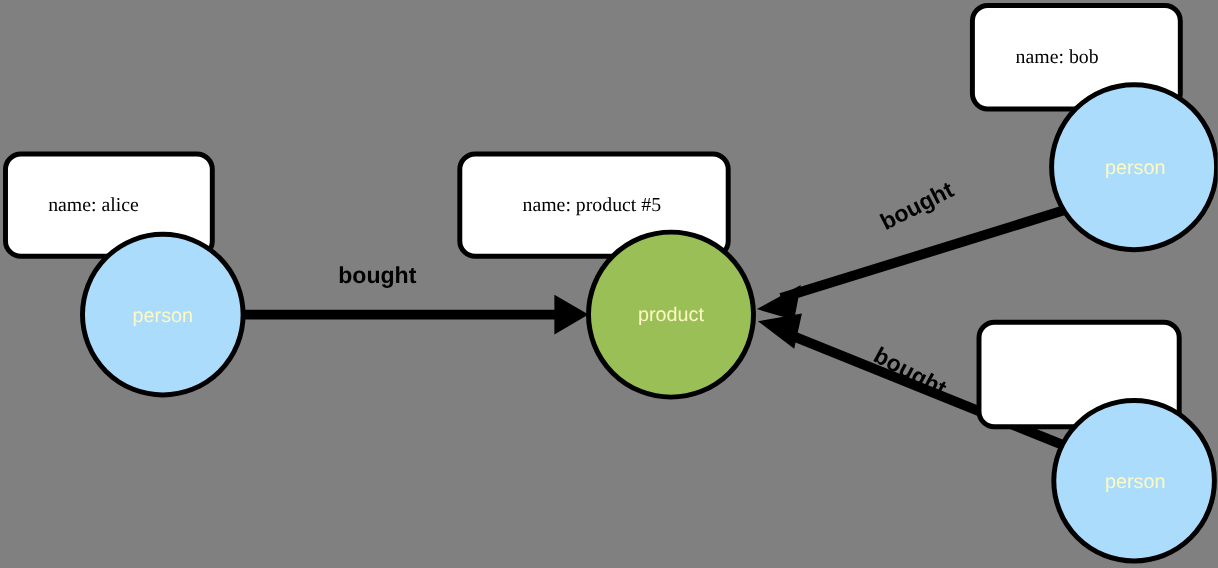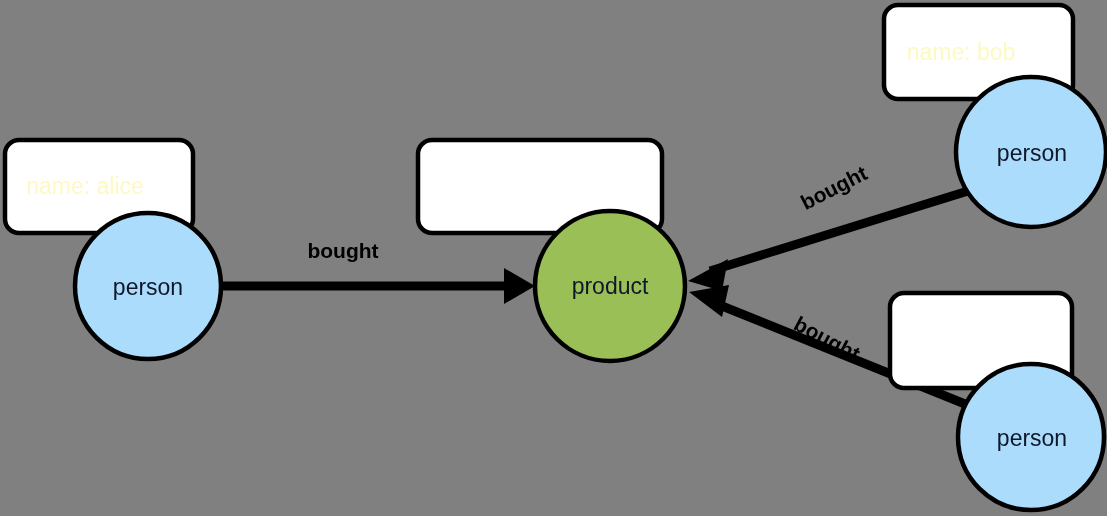--- a/index.html
+++ b/index.html
@@ -45,32 +45,32 @@
   .node-product {
     fill: #9abf57;
   }
   .prop-box-rect {
     fill: #ffffff;
     stroke: #000000;
     stroke-width: 4.5;
   }
   .node-label {
     position: absolute;
-    color: #0f172a;
-    font-size: 23px;
+    color: #fef9c3;
+    font-size: 18px;
     font-family: "Liberation Sans", sans-serif;
     white-space: nowrap;
     transform: translate(-50%, -50%);
     pointer-events: none;
   }
   .prop-label {
     position: absolute;
-    color: #fef9c3;
-    font-size: 23px;
-    font-family: Liberation Sans, sans-serif;
+    color: #000000;
+    font-size: 18px;
+    font-family: Liberation Serif, serif;
     white-space: nowrap;
     transform: translate(-50%, -50%);
   }
   .edge-label {
     position: absolute;
     color: #000000;
     font-size: 21px;
     font-weight: bold;
     font-family: "Liberation Sans", sans-serif;
     white-space: nowrap;
@@ -103,20 +103,21 @@
     <rect class="prop-box-rect" x="884" y="5" width="189" height="94" rx="14" ry="14"></rect>
     <rect class="prop-box-rect" x="890" y="293" width="182" height="95" rx="14" ry="14"></rect>
 
     <circle class="node-circle node-person" cx="148" cy="286" r="73"></circle>
     <circle class="node-circle node-product" cx="610" cy="286" r="75"></circle>
     <circle class="node-circle node-person" cx="1031" cy="152" r="75"></circle>
     <circle class="node-circle node-person" cx="1031" cy="437" r="73"></circle>
   </svg>
 
   <div class="prop-label" style="left:85px; top:186px;text-align:center;">name: alice</div>
+  <div class="prop-label" style="left:538px; top:186px;">name: product #5</div>
   <div class="prop-label" style="left:961px; top:52px;">name: bob</div>
 
   <div class="node-label" style="left:148px; top:287px;">person</div>
   <div class="node-label" style="left:610px; top:286px;">product</div>
   <div class="node-label" style="left:1032px; top:153px;">person</div>
   <div class="node-label" style="left:1032px; top:438px;">person</div>
 
   <div class="edge-label" style="left:343px; top:251px; transform: translate(-50%,-50%) rotate(0deg);">bought</div>
   <div class="edge-label" style="left:834px; top:188px; transform: translate(-50%,-50%) rotate(-27deg);">bought</div>
   <div class="edge-label" style="left:827px; top:339px; transform: translate(-50%,-50%) rotate(28deg);">bought</div>

